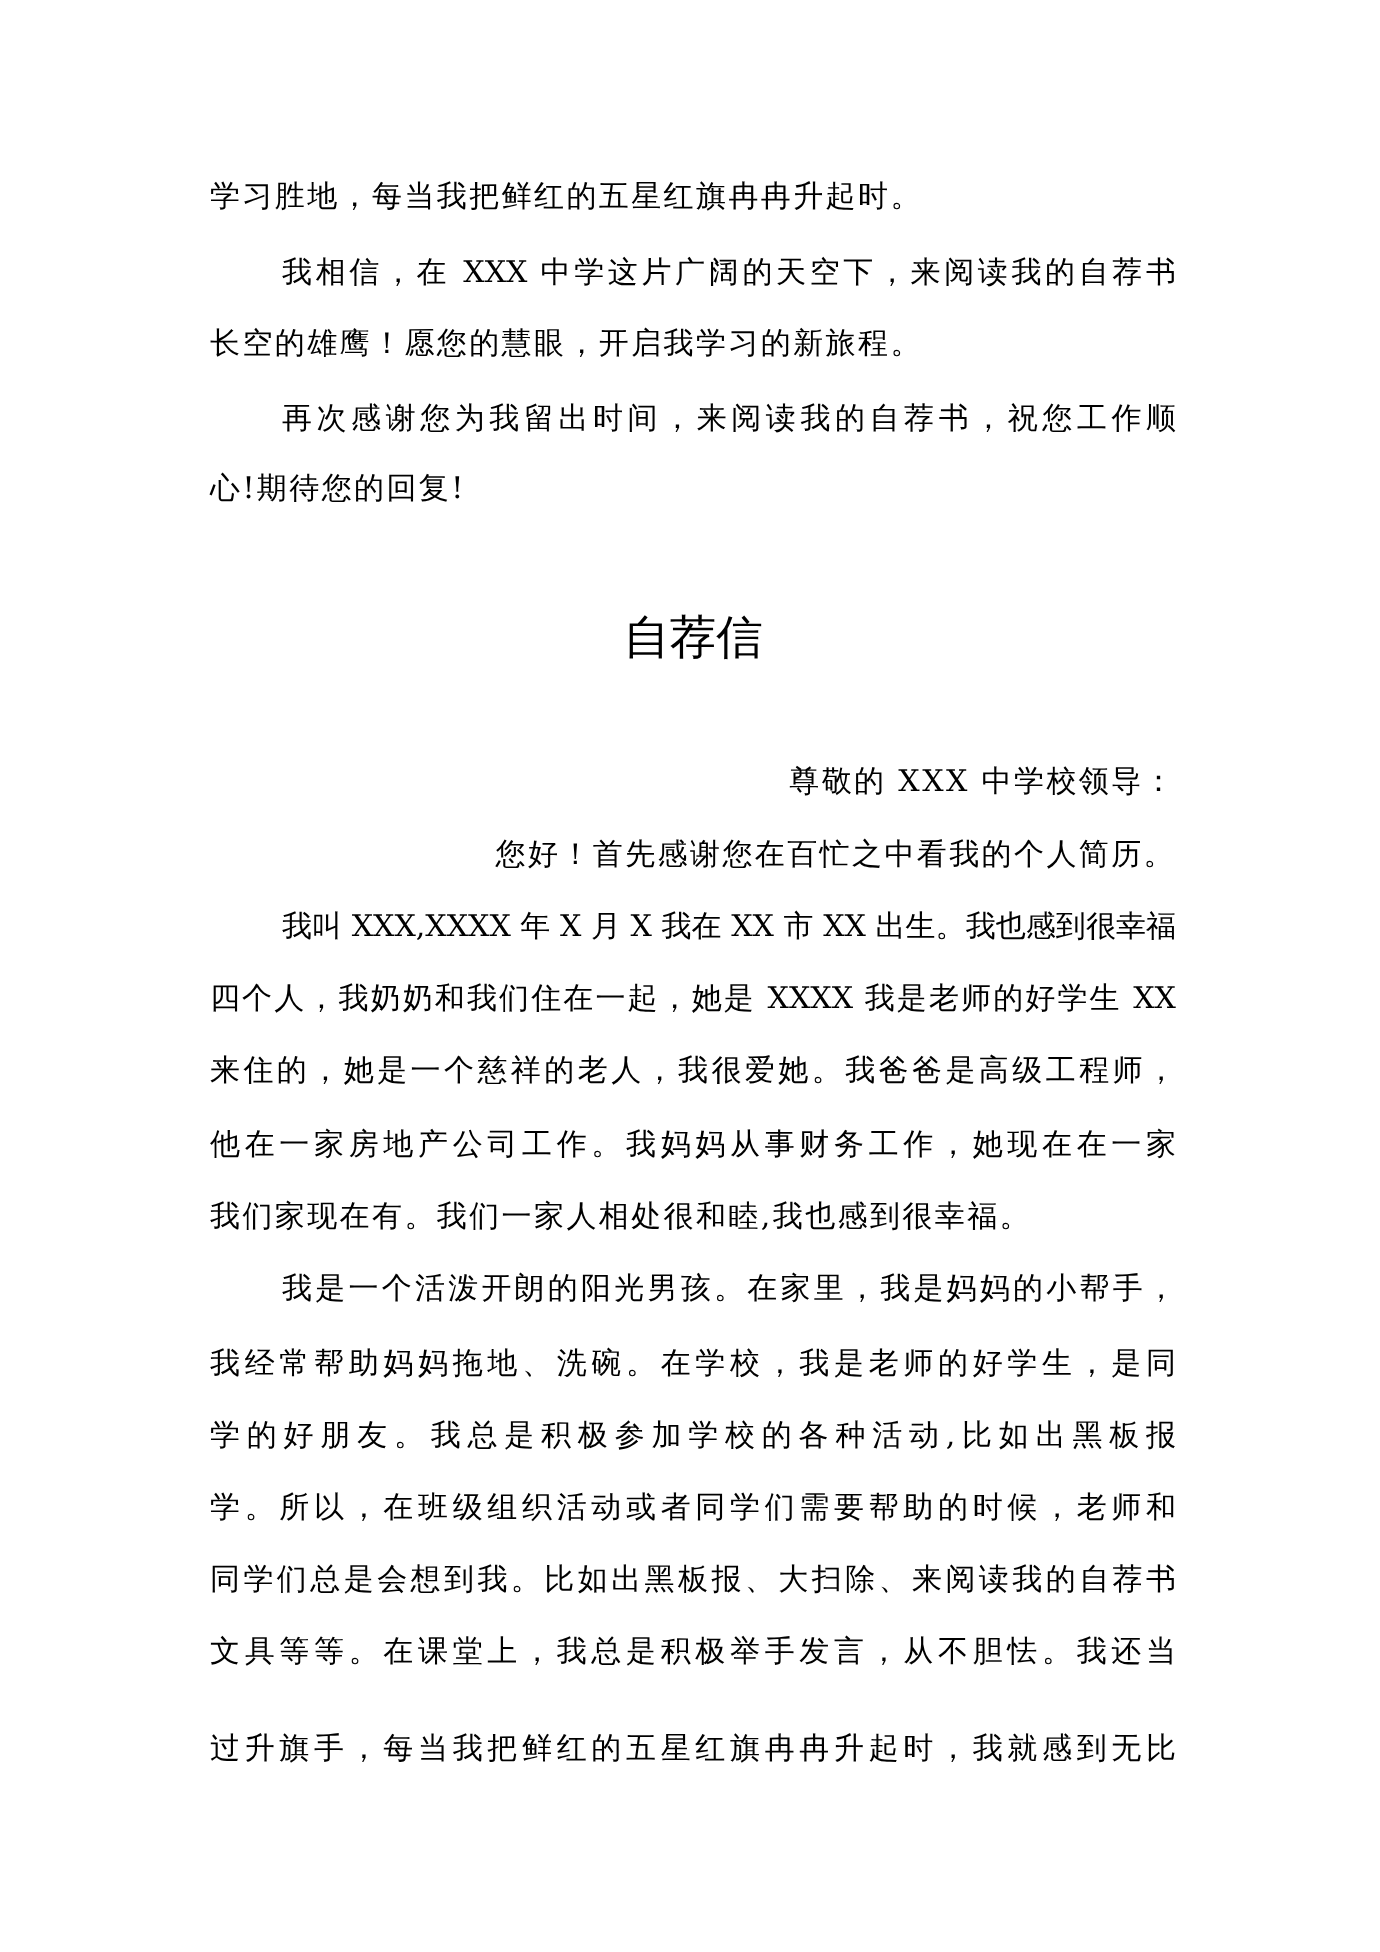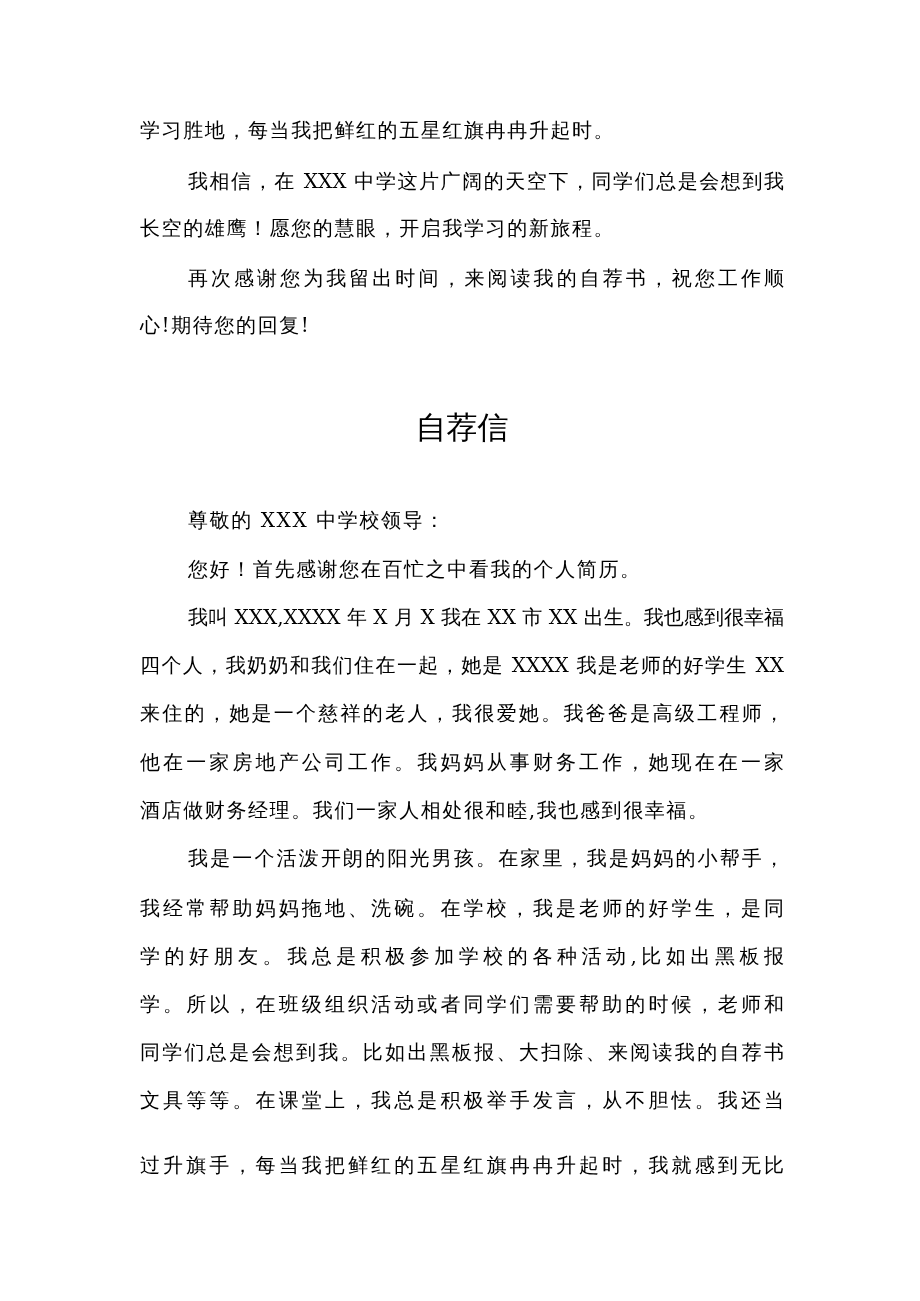--- a/index.html
+++ b/index.html
@@ -2,44 +2,44 @@
 <html><head>
 <meta charset="utf-8">
 <style>
   html, body { margin: 0; padding: 0; background: #ffffff; }
   body { width: 920px; height: 1301px; position: relative; overflow: hidden;
          font-family: "DejaVu Serif", "Liberation Serif", serif; color: #000; }
   .page { position: absolute; left: 140px; top: 110px; width: 644px; }
   .line { position: absolute; left: 0; width: 644px; height: 30px; line-height: 30px;
           font-size: 20px; white-space: nowrap; letter-spacing: 1.6px; }
   .justify { text-align: justify; text-align-last: justify; letter-spacing: 0; }
-  .indent { padding-left: 48px; width: 596px; }
+  .indent { padding-left: 48px; width: 596px; text-align: right; }
   .title { position: absolute; left: 0; width: 644px; text-align: center; font-size: 31px;
-           font-family: Liberation Serif, serif; line-height: 40px; }
+           font-family: Liberation Mono, monospace; line-height: 40px; }
 </style>
 </head>
 <body>
 
 <div class="page">
 
   <div class="line" style="top:5px">学习胜地，每当我把鲜红的五星红旗冉冉升起时。</div>
-  <div class="line indent justify" style="top:56px">我相信，在 XXX 中学这片广阔的天空下，同学们总是会想到我</div>
+  <div class="line indent justify" style="top:56px">我相信，在 XXX 中学这片广阔的天空下，来阅读我的自荐书</div>
   <div class="line" style="top:103px">长空的雄鹰！愿您的慧眼，开启我学习的新旅程。</div>
   <div class="line indent justify" style="top:153px">再次感谢您为我留出时间，来阅读我的自荐书，祝您工作顺</div>
   <div class="line" style="top:200px">心!期待您的回复!</div>
 
   <div class="title" style="top:298px">自荐信</div>
 
   <div class="line indent" style="top:395px">尊敬的 XXX 中学校领导：</div>
   <div class="line indent" style="top:444px">您好！首先感谢您在百忙之中看我的个人简历。</div>
   <div class="line indent justify" style="top:492px">我叫 XXX,XXXX 年 X 月 X 我在 XX 市 XX 出生。我也感到很幸福</div>
   <div class="line justify" style="top:540px">四个人，我奶奶和我们住在一起，她是 XXXX 我是老师的好学生 XX</div>
   <div class="line justify" style="top:588px">来住的，她是一个慈祥的老人，我很爱她。我爸爸是高级工程师，</div>
   <div class="line justify" style="top:637px">他在一家房地产公司工作。我妈妈从事财务工作，她现在在一家</div>
-  <div class="line" style="top:685px">酒店做财务经理。我们一家人相处很和睦,我也感到很幸福。</div>
+  <div class="line" style="top:685px">我们家现在有。我们一家人相处很和睦,我也感到很幸福。</div>
   <div class="line indent justify" style="top:733px">我是一个活泼开朗的阳光男孩。在家里，我是妈妈的小帮手，</div>
   <div class="line justify" style="top:783px">我经常帮助妈妈拖地、洗碗。在学校，我是老师的好学生，是同</div>
   <div class="line justify" style="top:831px">学的好朋友。我总是积极参加学校的各种活动,比如出黑板报</div>
   <div class="line justify" style="top:879px">学。所以，在班级组织活动或者同学们需要帮助的时候，老师和</div>
   <div class="line justify" style="top:927px">同学们总是会想到我。比如出黑板报、大扫除、来阅读我的自荐书</div>
   <div class="line justify" style="top:975px">文具等等。在课堂上，我总是积极举手发言，从不胆怯。我还当</div>
   <div class="line justify" style="top:1040px">过升旗手，每当我把鲜红的五星红旗冉冉升起时，我就感到无比</div>
 </div>
 
 </body></html>

